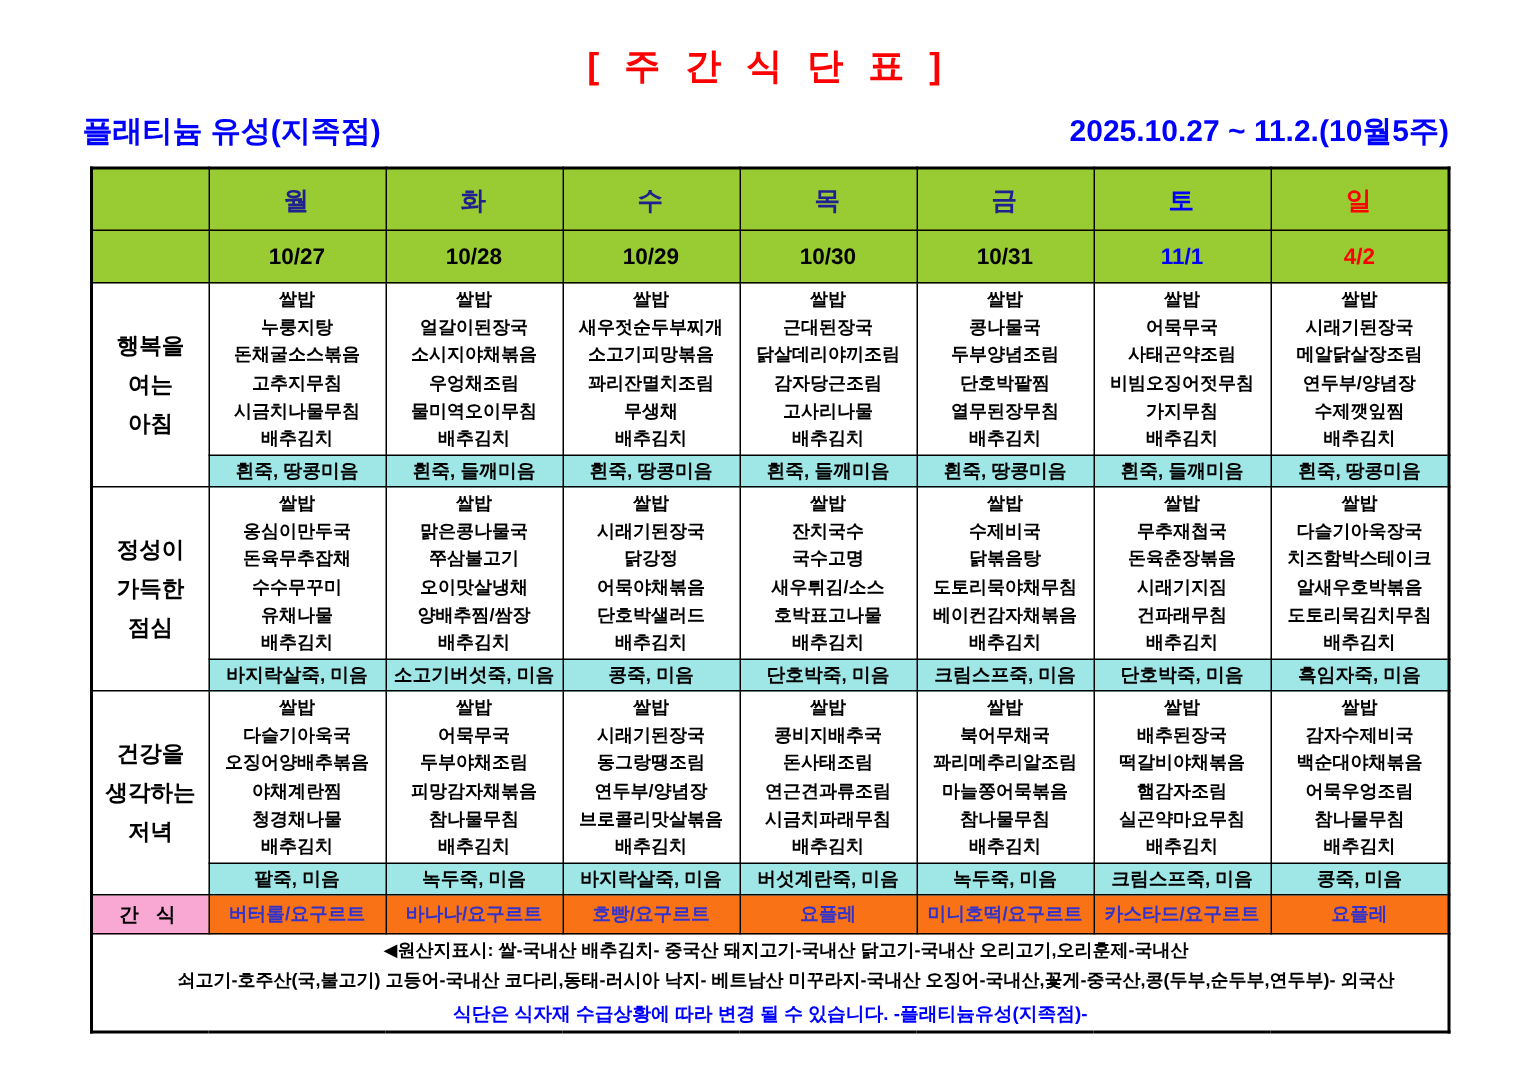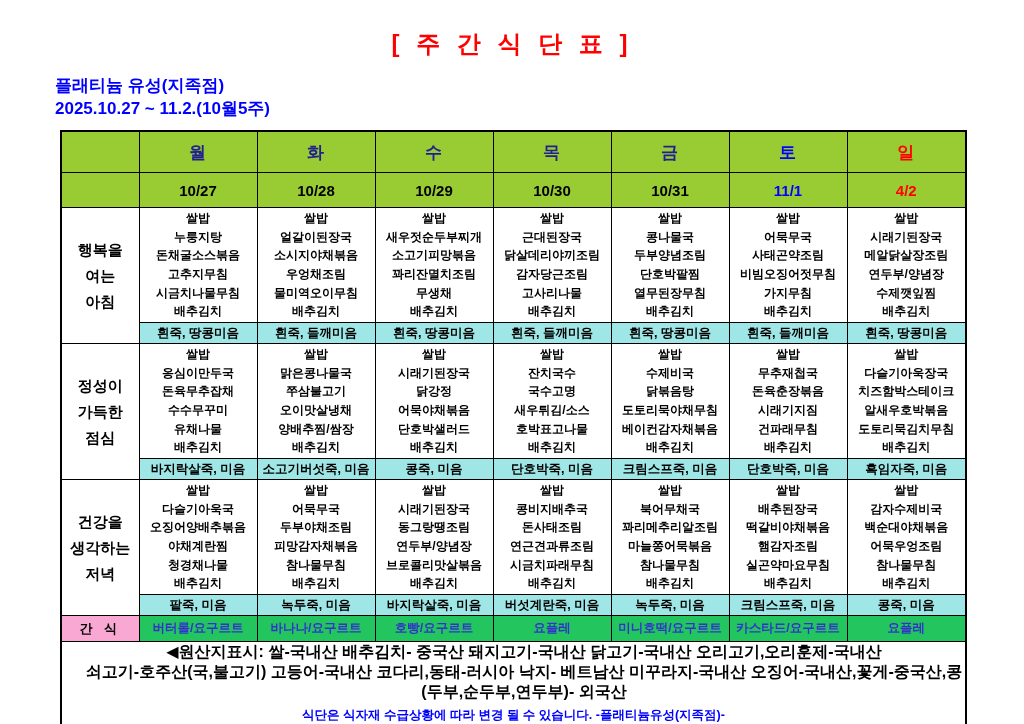--- a/index.html
+++ b/index.html
@@ -9,21 +9,21 @@
     -webkit-font-smoothing:antialiased;
   }
   .page-title{
     text-align:center;margin-top:28px;
     font-size:24px;font-weight:bold;color:#ff0000;
     letter-spacing:5px;
   }
   .subhead{
     display:flex;justify-content:space-between;
     margin:14px 58px 10px 55px;
-    font-size:17px;font-weight:bold;color:#0000ff;flex-direction:column;
+    font-size:20px;font-weight:bold;color:#0000ff;
   }
   table.menu{
     border-collapse:collapse;table-layout:fixed;
     margin-left:60px;width:905px;
     border:2px solid #000;
   }
   table.menu td{border:1px solid #000;padding:0;text-align:center;vertical-align:middle;}
   
   .day-cell,.corner{background:#99cc33;height:40px;font-size:17px;font-weight:bold;letter-spacing:1px;}
   .date-cell,.corner2{background:#99cc33;height:34px;font-size:15px;font-weight:bold;}
@@ -37,24 +37,24 @@
     white-space:pre-line;line-height:26px;
   }
   .menu-cell{height:114px;vertical-align:top;padding-top:2px;}
   .menu-line{font-size:12px;font-weight:bold;color:#000;line-height:18.6px;}
   .porridge-cell{
     background:#9fe6e6;height:20px;
     font-size:12.5px;font-weight:bold;color:#000;
   }
   
   .snack-label{background:#f9a8d4;height:25px;font-size:13px;font-weight:bold;color:#000;letter-spacing:4px;}
-  .snack-cell{background:#22c55e;height:25px;font-size:12.5px;font-weight:bold;color:#3333cc;}
+  .snack-cell{background:#f97316;height:25px;font-size:12.5px;font-weight:bold;color:#3333cc;}
   
   .footer-cell{background:#fff;height:64px;vertical-align:top;padding-top:5px;}
-  .origin-line{font-size:16px;font-weight:bold;color:#000;line-height:20px;padding-left:21px;}
+  .origin-line{font-size:12px;font-weight:bold;color:#000;line-height:20px;padding-left:21px;}
   .notice-line{font-size:12.5px;font-weight:bold;color:#0000ff;line-height:22px;margin-top:2px;}
 </style>
 </head>
 <body>
 
 <div class="page-title">[ 주 간 식 단 표 ]</div>
 
 <div class="subhead">
   <span>플래티늄 유성(지족점)</span>
   <span>2025.10.27 ~ 11.2.(10월5주)</span>

